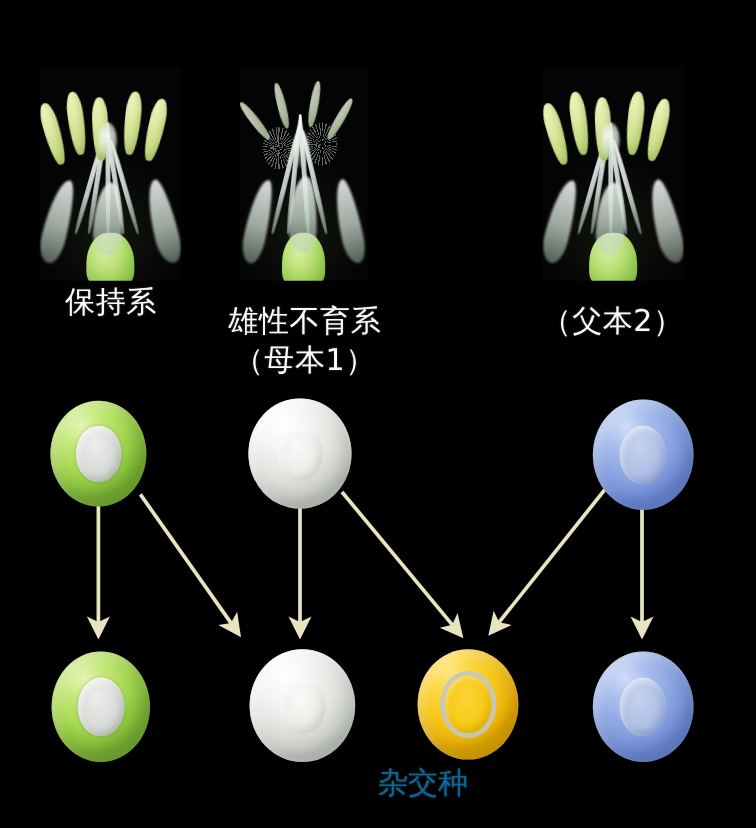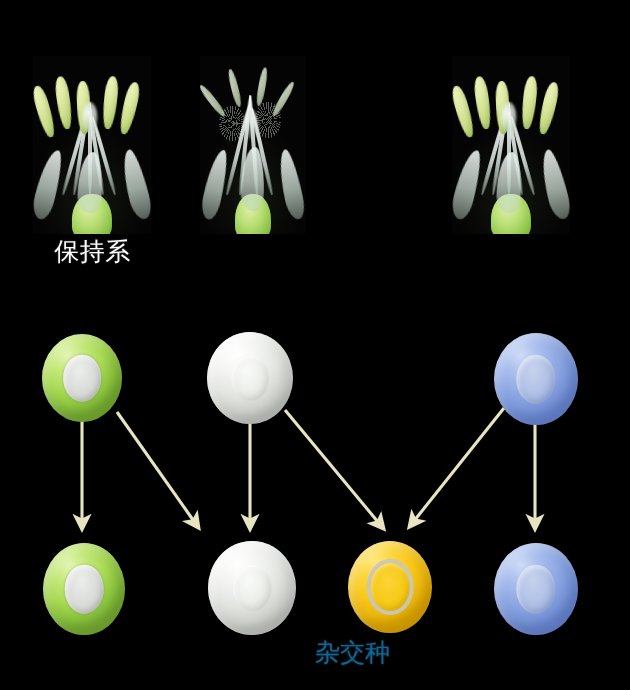--- a/index.html
+++ b/index.html
@@ -275,23 +275,26 @@
     <div class="anther" style="left:58%; top:11%; transform:rotate(6deg);"></div>
     <div class="anther" style="left:71%; top:14%; transform:rotate(13deg);"></div>
     <div class="stylehead"></div>
   </div>
 
   <div class="line-label" style="left:0px; top:236px; width:185px;">
     <div>保持系</div>
   </div>
 
   <div class="line-label" style="left:168px; top:252px; width:172px;">
+    <div>雄性不育系</div>
+    <div>（母本1）</div>
   </div>
 
   <div class="line-label" style="left:418px; top:252px; width:185px;">
+    <div>（父本2）</div>
   </div>
 
   <svg class="arrows" viewBox="0 0 630 690" width="630" height="690">
     <defs>
       <marker id="ah" markerWidth="7" markerHeight="7" refX="4.6" refY="3.5" orient="auto" markerUnits="strokeWidth">
         <path d="M0,0.4 L6.2,3.5 L0,6.6 L1.5,3.5 Z" fill="#e8e3c0"></path>
       </marker>
     </defs>
     <g stroke="#e8e3c0" stroke-width="3.1" fill="none" marker-end="url(#ah)">
       <line x1="82" y1="418" x2="82" y2="528"></line>

